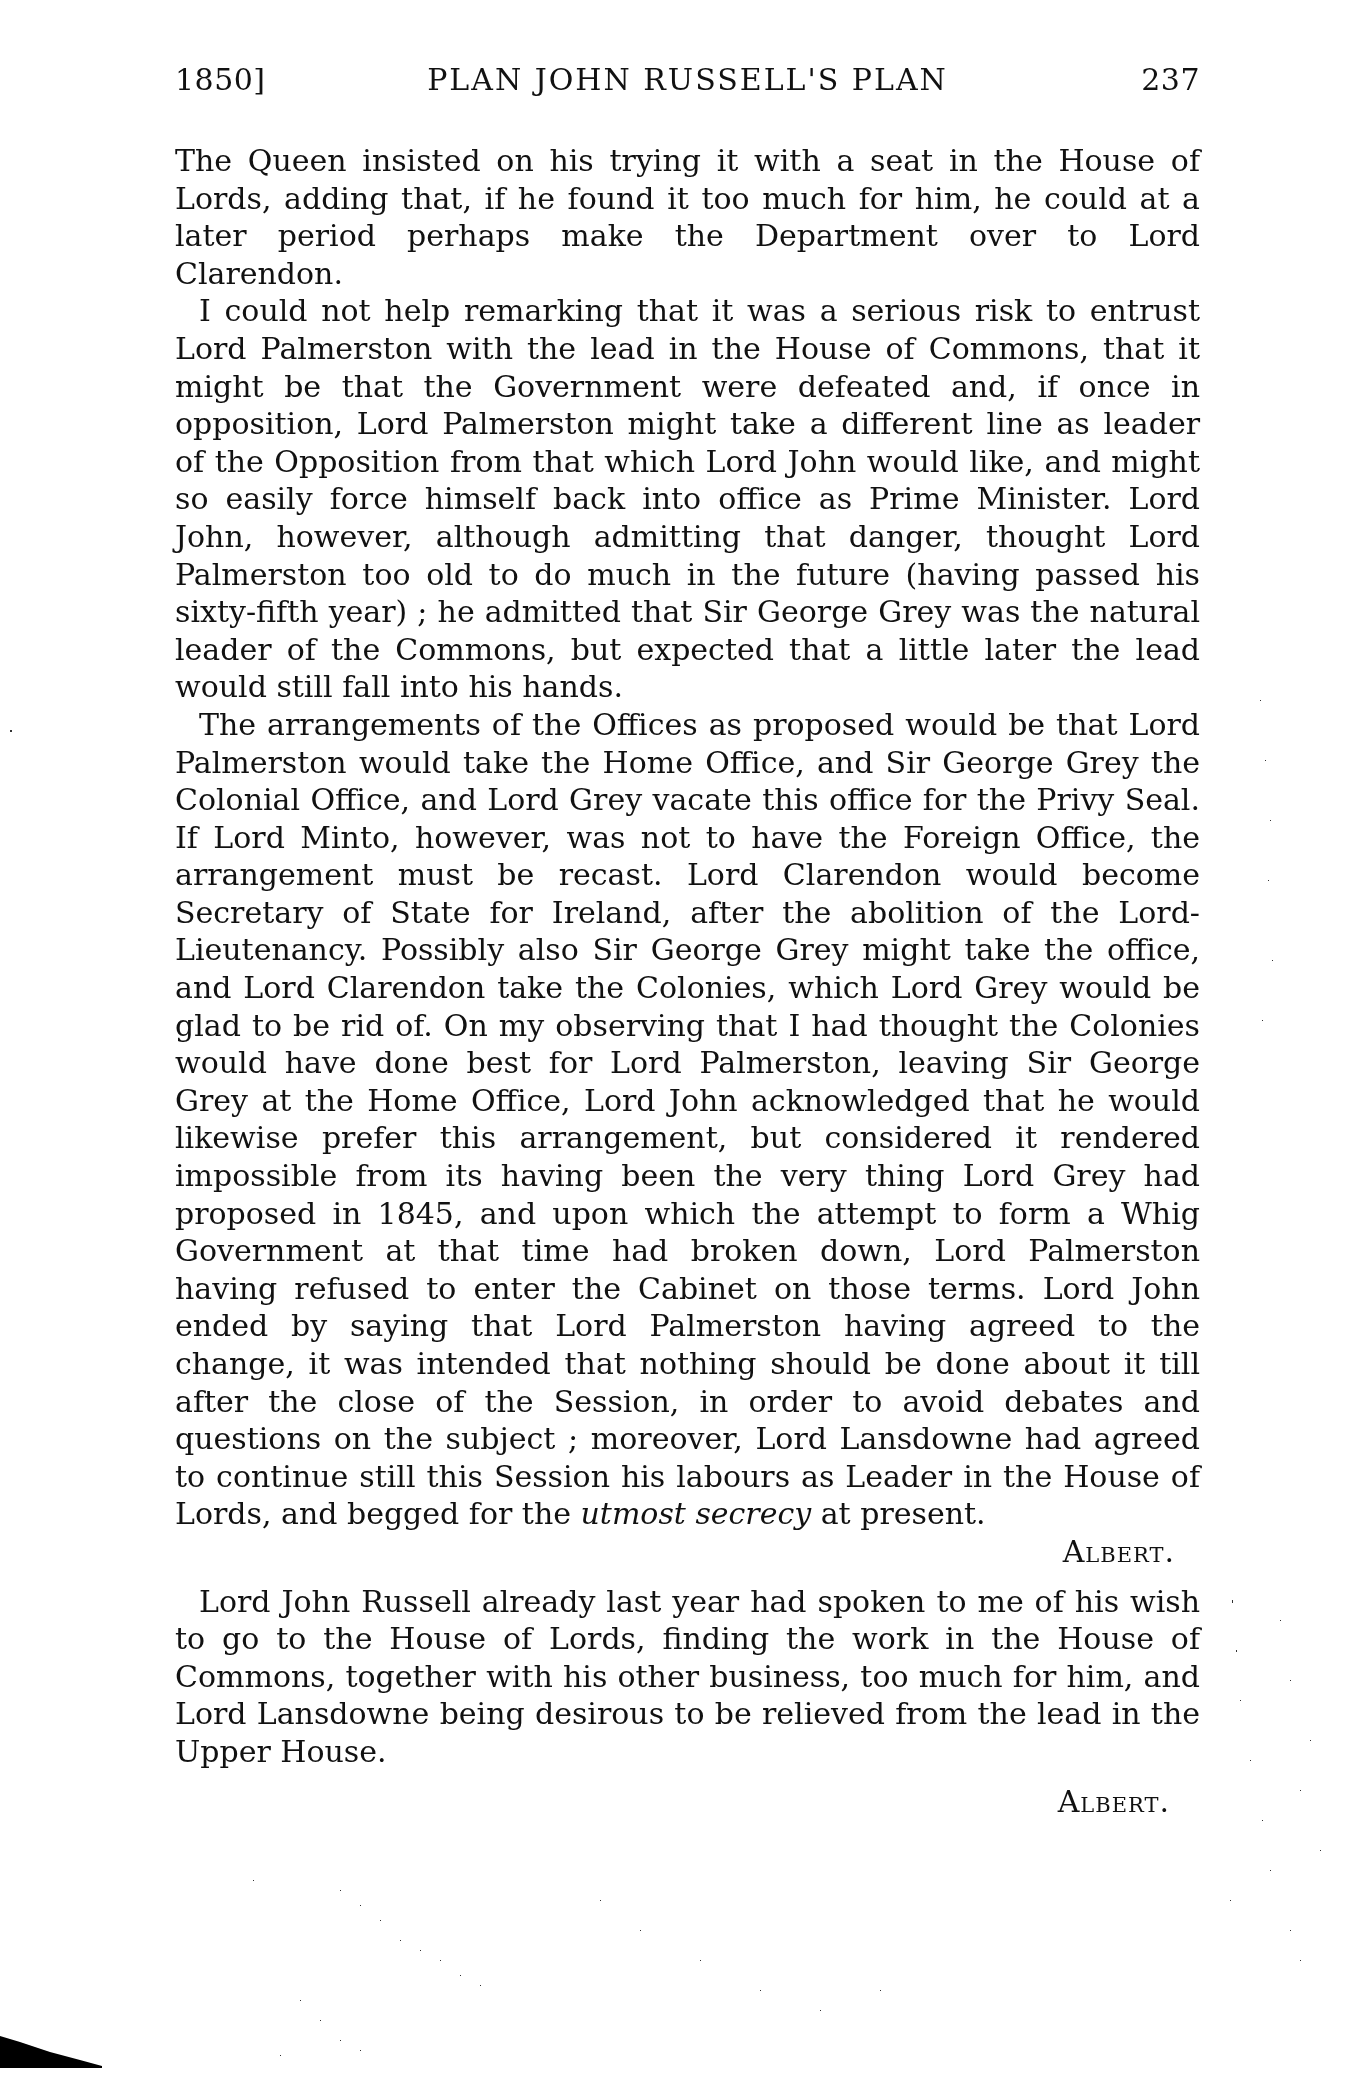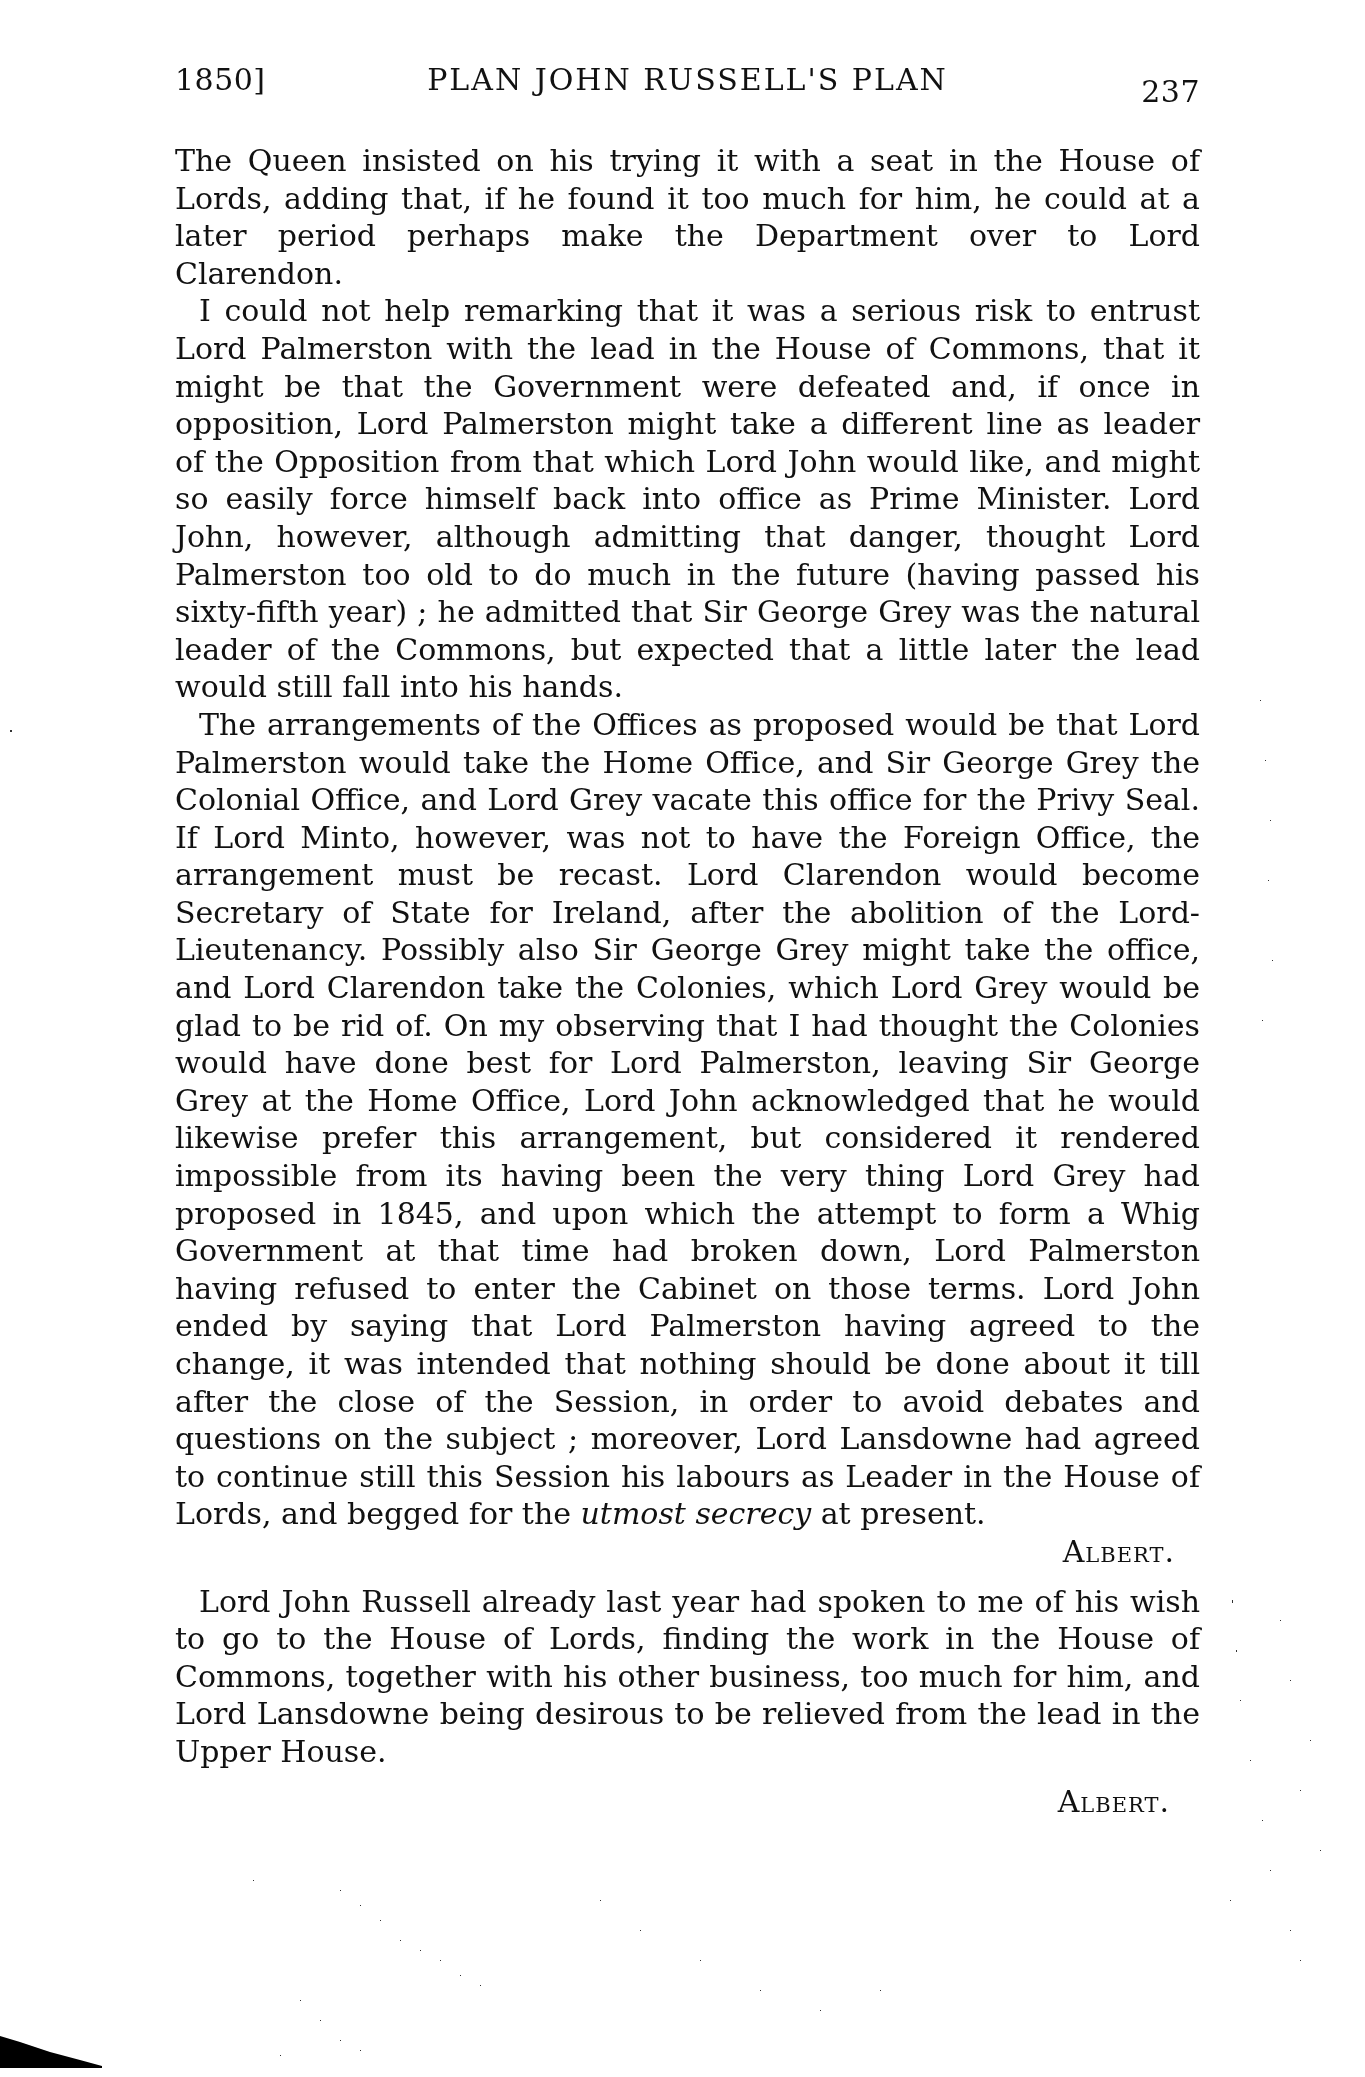--- a/index.html
+++ b/index.html
@@ -26,21 +26,21 @@
       position: absolute;
       top: 62px;
       left: 175px;
       width: 1025px;
       height: 44px;
       font-size: 30px;
       letter-spacing: 0.5px;
     }
     .rh-year { position: absolute; left: 0; top: 0; }
     .rh-title { position: absolute; left: 0; right: 0; top: 0; text-align: center; letter-spacing: 2px; }
-    .rh-page { position: absolute; right: 0; top: 12px; }
+    .rh-page { position: absolute; right: 0; top: 0; }
 
     .body-text {
       position: absolute;
       top: 142px;
       left: 175px;
       width: 1025px;
       font-size: 30px;
       line-height: 37.6px;
       text-align: justify;
       hyphens: none;

